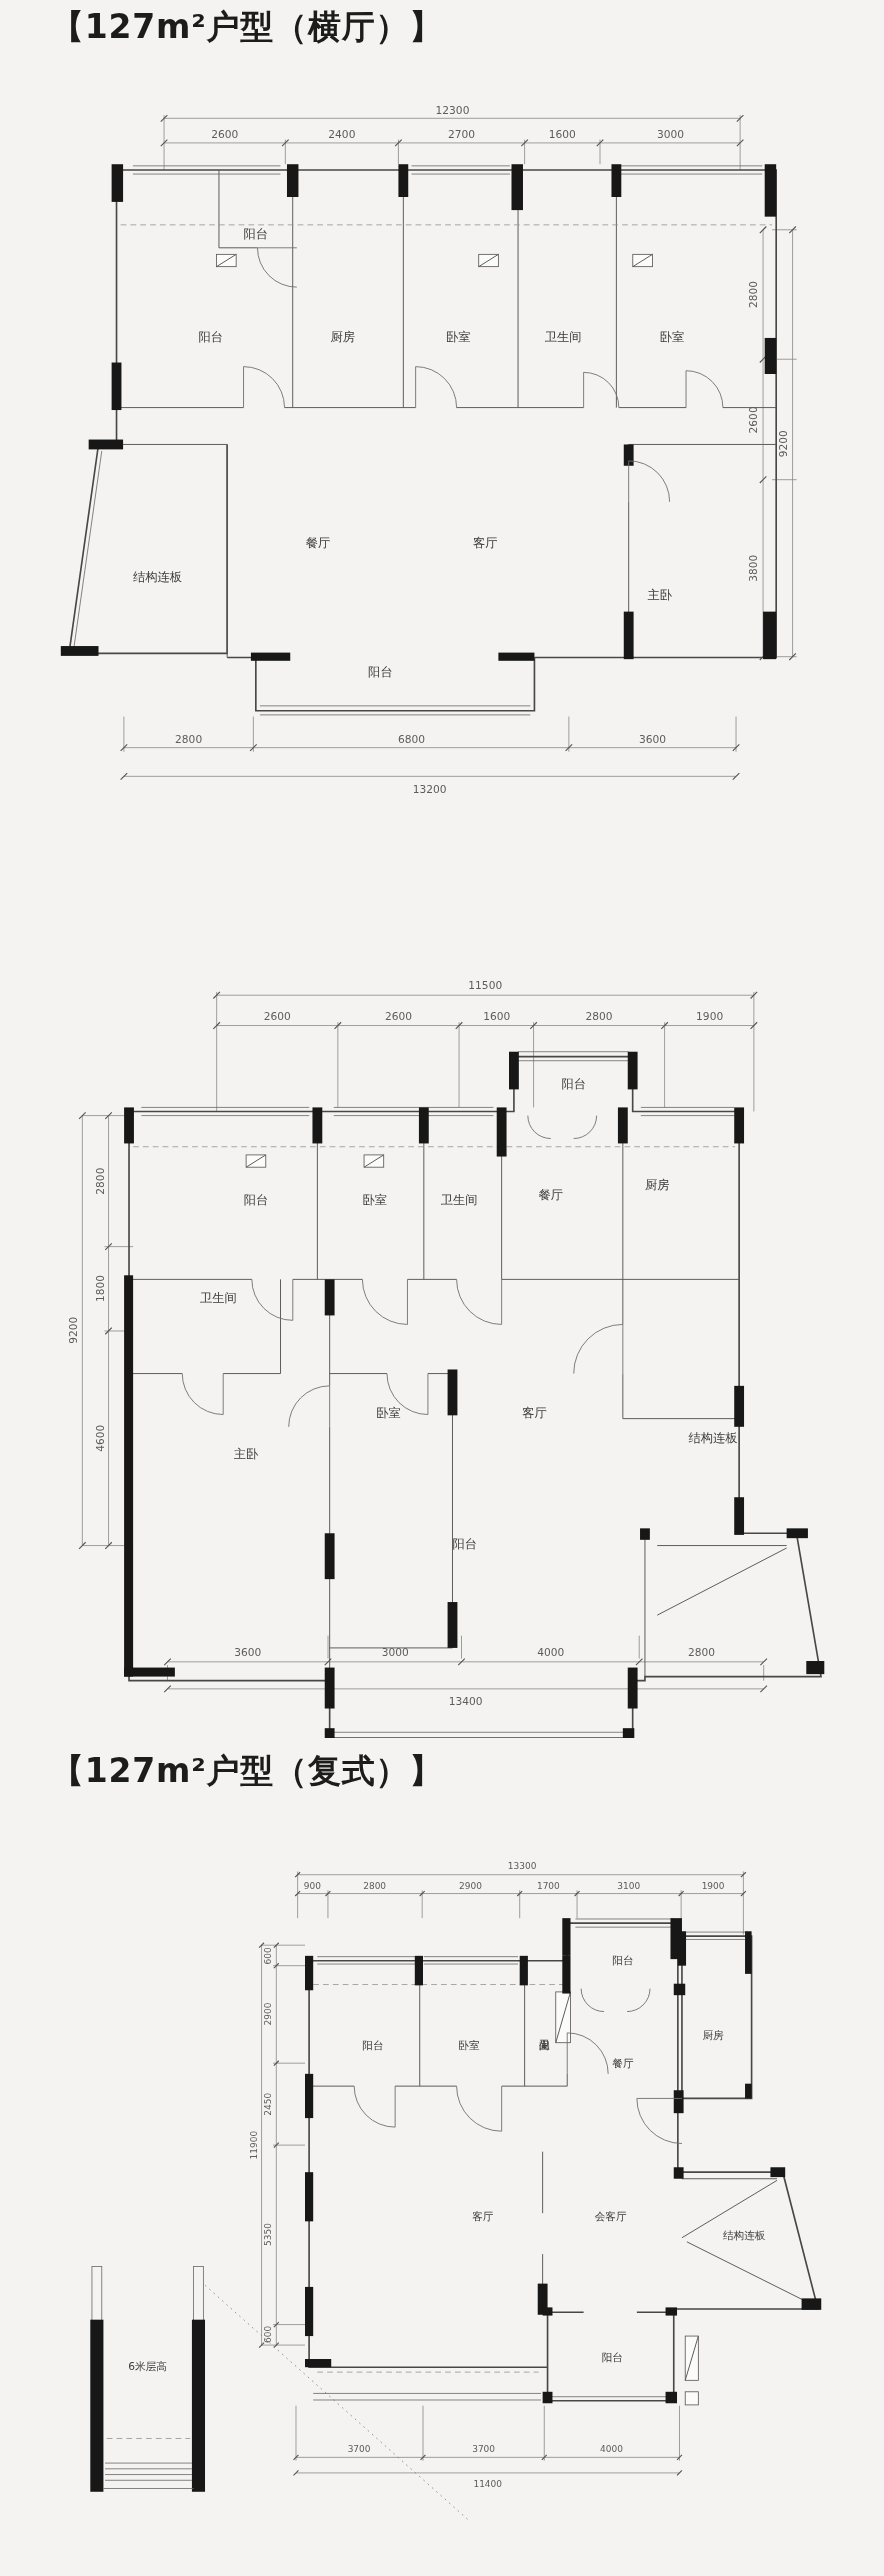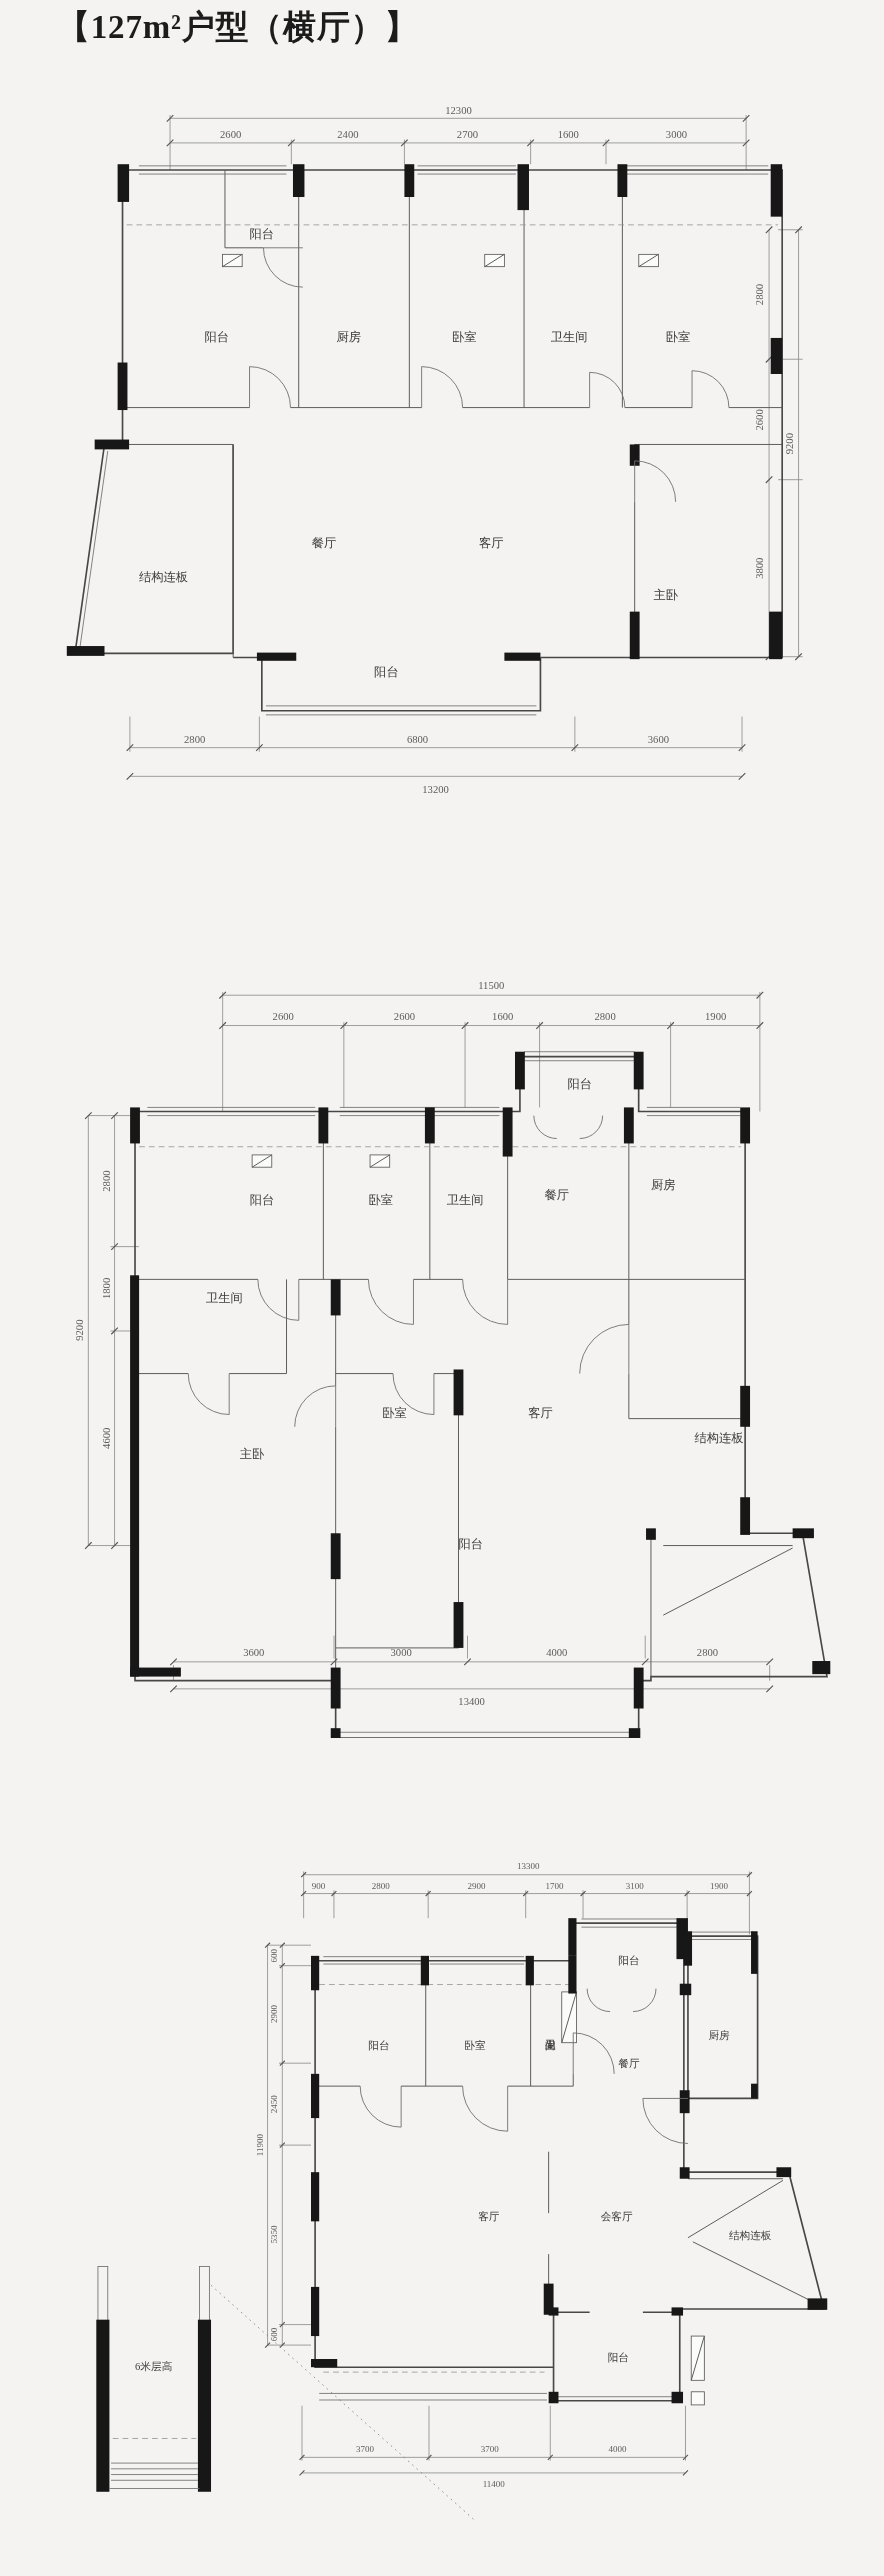--- a/index.html
+++ b/index.html
@@ -2,21 +2,21 @@
 <html style="font-size:13px"><head>
 <meta charset="utf-8">
 <style>
   html,body{margin:0;padding:0;}
   body{
     width:885px;height:2576px;position:relative;
     background:#f4f3f1;
     font-family:"DejaVu Sans","Liberation Sans",sans-serif;
     overflow:hidden;
   }
-  .plan-section{position:absolute;left:16px;width:855px;font-family:Liberation Serif, serif;}
+  .plan-section{position:absolute;left:10px;width:855px;}
   .plan-title{
     position:absolute;left:41px;top:4.9px;margin:0;
     font-size:33px;font-weight:700;color:#1c1c1c;letter-spacing:0.8px;
     white-space:nowrap;
   }
   svg.plan{position:absolute;left:0;display:block;}
   
   .wall{stroke:#474747;stroke-width:2;fill:none;}
   .thin{stroke:#5a5a5a;stroke-width:1.2;fill:none;}
   .win{stroke:#6a6a6a;stroke-width:1;fill:none;}
@@ -233,20 +233,21 @@
       <text class="room" x="288" y="608">主卧</text>
       <text class="room" x="462" y="558">卧室</text>
       <text class="room" x="640" y="558">客厅</text>
       <text class="room" x="858" y="588">结构连板</text>
       <text class="room" x="555" y="718">阳台</text>
     </g>
   </svg>
 </section>
 
 <section class="plan-section" style="top:1744px;height:832px">
+  <h1 class="plan-title">【127m²户型（复式）】</h1>
 
   <svg class="plan" style="top:84px" width="885" height="749" viewBox="0 0 1080 914">
 
     <g>
       <path class="dimline" d="M351,57 H895 M351,80 H895 M325,143 V631 M307,143 V631 M349,768 H817 M349,787 H817"></path>
       <path class="dimline" d="M351,53 V110 M895,53 V130 M388,76 V110 M503,76 V110 M622,76 V110 M692,76 V110 M819,76 V130
                                M307,143 H360 M321,168 H360 M321,287 H360 M321,387 H360 M321,606 H360 M307,631 H360
                                M349,772 V705 M504,772 V705 M652,772 V705 M817,772 V705"></path>
       <path class="hatch" d="M348,60 l6,-6 M892,60 l6,-6
                              M348,83 l6,-6 M385,83 l6,-6 M500,83 l6,-6 M619,83 l6,-6 M689,83 l6,-6 M816,83 l6,-6 M892,83 l6,-6

